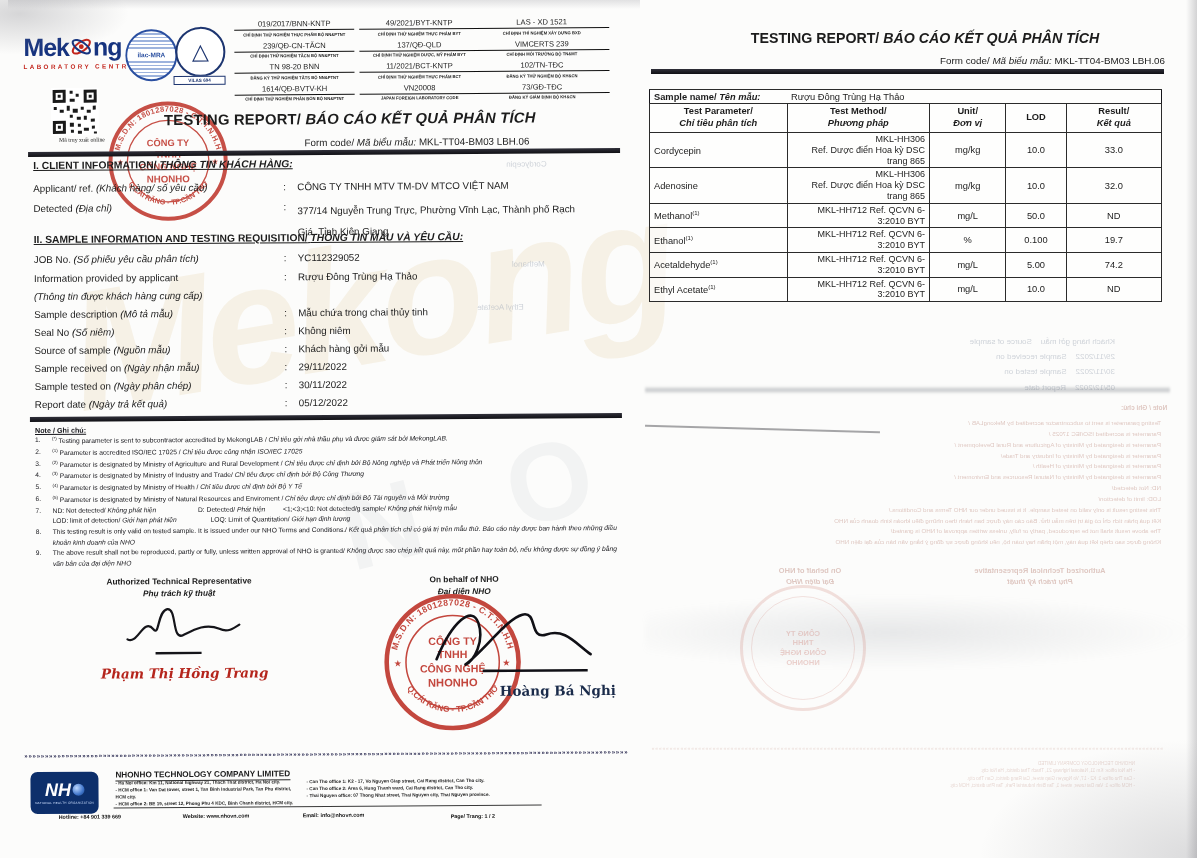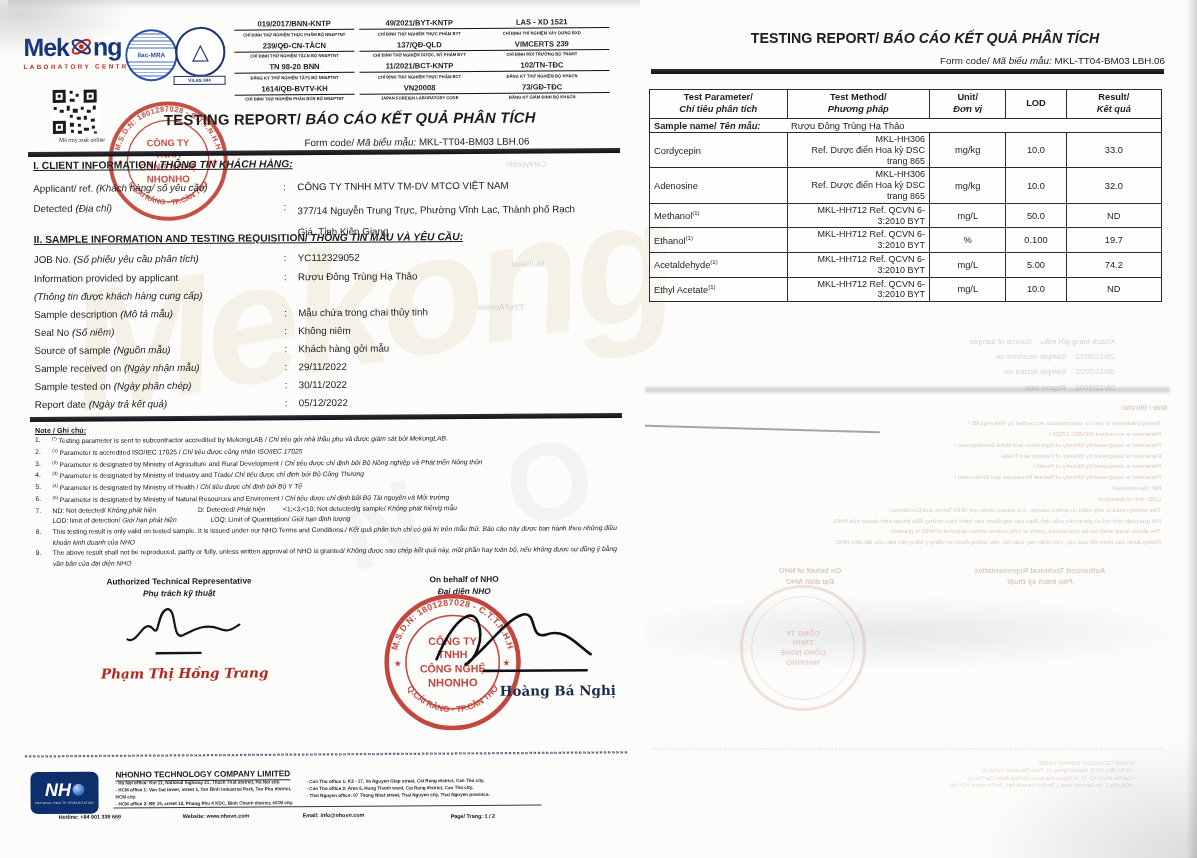--- a/index.html
+++ b/index.html
@@ -26,21 +26,21 @@
         background:repeating-linear-gradient(to bottom,#fff 0 2px,#9db3dd 2px 3.5px);position:relative;overflow:hidden;}
   .ilac-band{position:absolute;left:-2px;top:18px;width:52px;height:11px;background:#fff;
              font-size:6.5px;font-weight:700;color:#2a4fa0;text-align:center;line-height:11px;}
   .vilas{left:170px;top:20px;width:46px;height:46px;border-radius:50%;border:2.5px solid #1d3570;
          display:flex;align-items:center;justify-content:center;background:#fff;}
   .vilas-tri{font-size:22px;color:#1d3570;line-height:1;}
   .vilas-cap{left:168px;top:69px;width:50px;border:1px solid #1d3570;font-size:4.6px;font-weight:700;
              text-align:center;color:#1d3570;background:#fff;padding:1px 0;}
   .acc-col{top:13px;}
   .acc{margin-bottom:4px;text-align:center;}
-  .acc .num{font-size:7.6px;font-weight:700;border-bottom:1px solid #0f0f0f;padding:0 2px 1px 2px;white-space:nowrap;}
+  .acc .num{font-size:7.6px;font-weight:400;border-bottom:1px solid #0f0f0f;padding:0 2px 1px 2px;white-space:nowrap;}
   .acc .cap{font-size:4.2px;font-weight:700;margin-top:1.5px;color:#222;white-space:nowrap;}
 
   
   .qr{left:45px;top:80px;}
   .qr-cap{left:26px;top:129px;width:100px;text-align:center;font-size:5.8px;font-family:"Liberation Serif",serif;}
 
   
   .stamp{opacity:.88;}
   .stamp text{fill:#bf382e;}
   .stamp .ring{stroke:#bf382e;fill:none;}
@@ -463,42 +463,42 @@
 
     <table class="rtable abs" style="left:4px;top:89px;">
       <colgroup>
           <col style="width:137px">
           <col style="width:142px">
           <col style="width:76px">
           <col style="width:60px">
           <col style="width:95px">
         </colgroup>
       <tbody>
+      <tr style="height:14px;">
+        <td class="meta b"><span>Sample name/</span> <span class="vi">Tên mẫu:</span></td>
+        <td class="meta" colspan="4">Rượu Đông Trùng Hạ Thảo</td>
+      </tr>
       <tr style="height:29px;">
         <td class="hdr">
               <div>Test Parameter/</div>
               <div class="vi">Chỉ tiêu phân tích</div>
             </td>
         <td class="hdr">
               <div>Test Method/</div>
               <div class="vi">Phương pháp</div>
             </td>
         <td class="hdr">
               <div>Unit/</div>
               <div class="vi">Đơn vị</div>
             </td>
         <td class="hdr">LOD</td>
         <td class="hdr">
               <div>Result/</div>
               <div class="vi">Kết quả</div>
             </td>
-      </tr>
-      <tr style="height:14px;">
-        <td class="meta b"><span>Sample name/</span> <span class="vi">Tên mẫu:</span></td>
-        <td class="meta" colspan="4">Rượu Đông Trùng Hạ Thảo</td>
       </tr>
       <tr style="height:34px;">
         <td><span>Cordycepin</span><sup></sup></td>
         <td class="mline">
               <div>MKL-HH306</div>
               <div>Ref. Dược điển Hoa kỳ DSC</div>
               <div>trang 865</div>
             </td>
         <td class="c">mg/kg</td>
         <td class="c">10.0</td>

